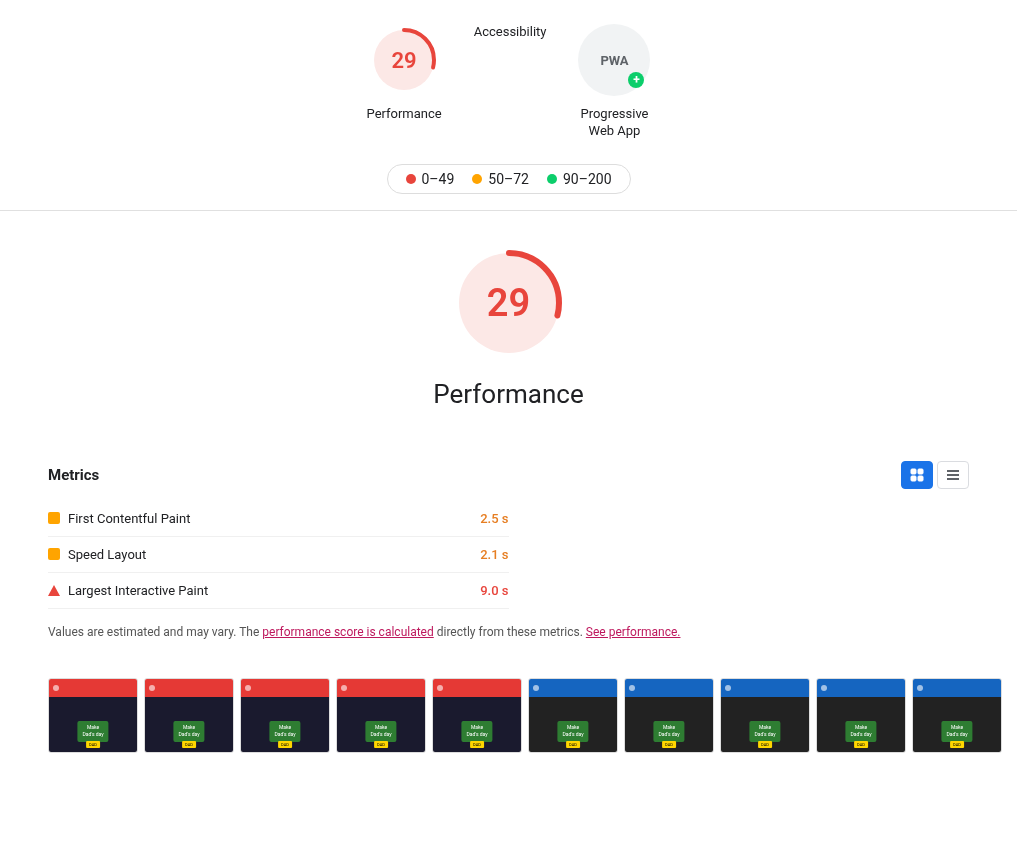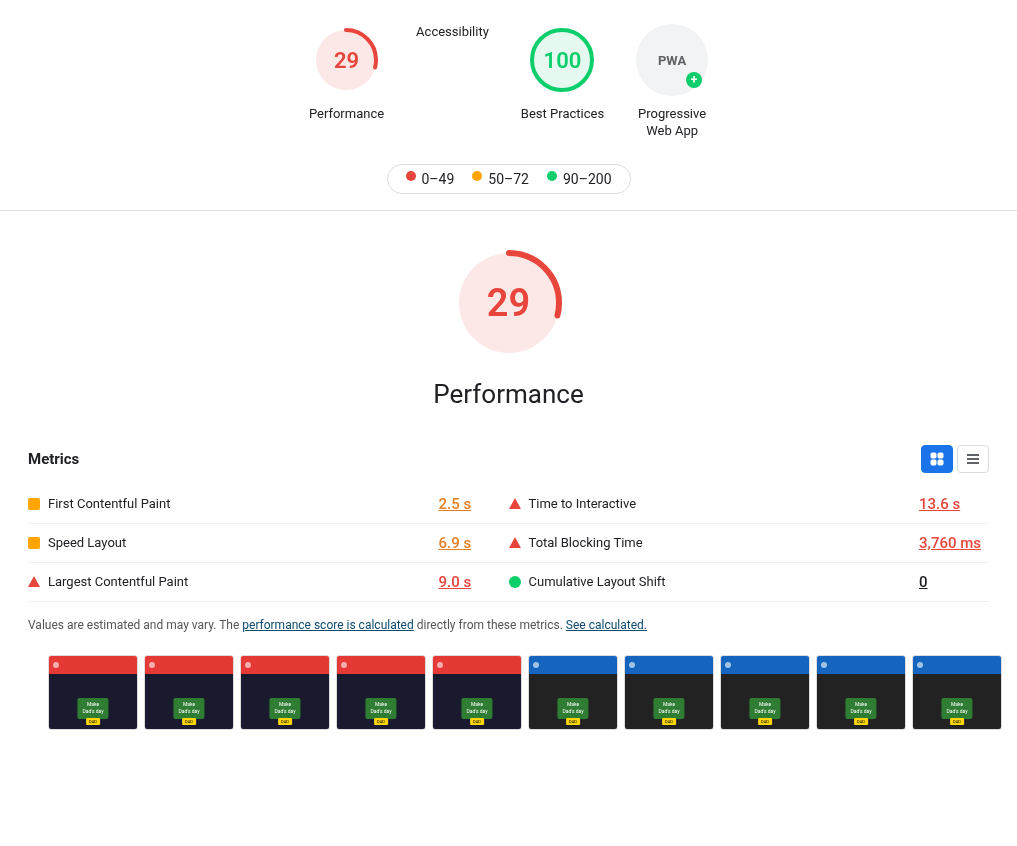--- a/index.html
+++ b/index.html
@@ -55,21 +55,21 @@
       max-width: 100px;
       line-height: 1.3;
     }
 
     
     .color-red { color: #e8453c; }
     .color-green { color: #0cce6b; }
 
     .legend-item {
       display: flex;
-      align-items: flex-start;
+      align-items: center;
       gap: 6px;
     }
 
     .legend-dot {
       width: 10px;
       height: 10px;
       border-radius: 50%;
     }
 
     .legend-badge {
@@ -119,23 +119,23 @@
 
     .main-title {
       font-size: 26px;
       font-weight: 400;
       color: #202124;
       margin-bottom: 20px;
     }
 
     
     .metrics-section {
-      padding: 0 28px;
+      padding: 0 48px;
       max-width: 1017px;
-      margin: 0 auto;
+      margin: 16px auto;
     }
 
     .metrics-header {
       display: flex;
       align-items: center;
       justify-content: space-between;
       margin-bottom: 12px;
     }
 
     .metrics-title {
@@ -210,41 +210,40 @@
       border-radius: 50%;
     }
 
     .metric-name {
       flex: 1;
       font-size: 13px;
       color: #202124;
     }
 
     .metric-value {
-      font-size: 15px;
+      font-size: 13px;
       font-weight: 500;
       min-width: 70px;
-      text-align: left;
-      text-decoration: underline;
+      text-align: right;
     }
 
     .val-orange { color: #e67e22; }
     .val-red { color: #e8453c; }
     .val-black { color: #202124; }
 
     
     .metrics-note {
       padding: 14px 0 20px;
       font-size: 12px;
       color: #555;
       line-height: 1.6;
     }
 
     .metrics-note a {
-      color: #0c4a6e;
+      color: #be185d;
       text-decoration: underline;
     }
 
     
     .thumbnails-section {
       padding: 0 48px;
       display: flex;
       gap: 6px;
       overflow: hidden;
     }
@@ -334,30 +333,20 @@
       </svg>
       <span class="score-number color-red">29</span>
     </div>
     <span class="score-label">Performance</span>
   </div>
 
   <div class="score-item">
     <span class="score-label">Accessibility</span>
   </div>
 
-  <div class="score-item">
-    <div class="score-circle">
-      <svg viewBox="0 0 72 72">
-        <circle cx="36" cy="36" r="30" fill="#e6f9f0" stroke="none"></circle>
-        <circle cx="36" cy="36" r="30" fill="none" stroke="#0cce6b" stroke-width="4" stroke-dasharray="188.4" stroke-dashoffset="0" stroke-linecap="round"></circle>
-      </svg>
-      <span class="score-number color-green">100</span>
-    </div>
-    <span class="score-label">Best Practices</span>
-  </div>
 
 
   <div class="score-item">
     <div class="pwa-circle">
       <span class="pwa-text">PWA</span>
       <div class="pwa-plus">+</div>
     </div>
     <span class="score-label">Progressive<br>Web App</span>
   </div>
 </div>
@@ -420,50 +409,33 @@
 
     <div>
       <div class="metric-row">
         <div class="metric-icon square-orange"></div>
         <span class="metric-name">First Contentful Paint</span>
         <span class="metric-value val-orange">2.5 s</span>
       </div>
       <div class="metric-row">
         <div class="metric-icon square-orange"></div>
         <span class="metric-name">Speed Layout</span>
-        <span class="metric-value val-orange">6.9 s</span>
+        <span class="metric-value val-orange">2.1 s</span>
       </div>
       <div class="metric-row">
         <div class="metric-icon triangle-red"></div>
-        <span class="metric-name">Largest Contentful Paint</span>
+        <span class="metric-name">Largest Interactive Paint</span>
         <span class="metric-value val-red">9.0 s</span>
       </div>
     </div>
 
-    <div>
-      <div class="metric-row">
-        <div class="metric-icon triangle-red"></div>
-        <span class="metric-name">Time to Interactive</span>
-        <span class="metric-value val-red">13.6 s</span>
-      </div>
-      <div class="metric-row">
-        <div class="metric-icon triangle-red"></div>
-        <span class="metric-name">Total Blocking Time</span>
-        <span class="metric-value val-red">3,760 ms</span>
-      </div>
-      <div class="metric-row">
-        <div class="metric-icon circle-green"></div>
-        <span class="metric-name">Cumulative Layout Shift</span>
-        <span class="metric-value val-black">0</span>
-      </div>
-    </div>
   </div>
 
   <div class="metrics-note">
-    Values are estimated and may vary. The <a href="#">performance score is calculated</a> directly from these metrics. <a href="#">See calculated.</a>
+    Values are estimated and may vary. The <a href="#">performance score is calculated</a> directly from these metrics. <a href="#">See performance.</a>
   </div>
 </div>
 
 <div class="thumbnails-section">
   <div class="thumb">
     <div class="thumb-top">
       <div class="thumb-dot"></div>
     </div>
     <div class="thumb-body">
       <div style="position:absolute;bottom:10px;left:50%;transform:translateX(-50%);background:#2e7d32;color:#fff;font-size:5px;padding:3px 5px;border-radius:2px;white-space:nowrap;line-height:1.5;text-align:center;">Make<br>Dad's day</div>

